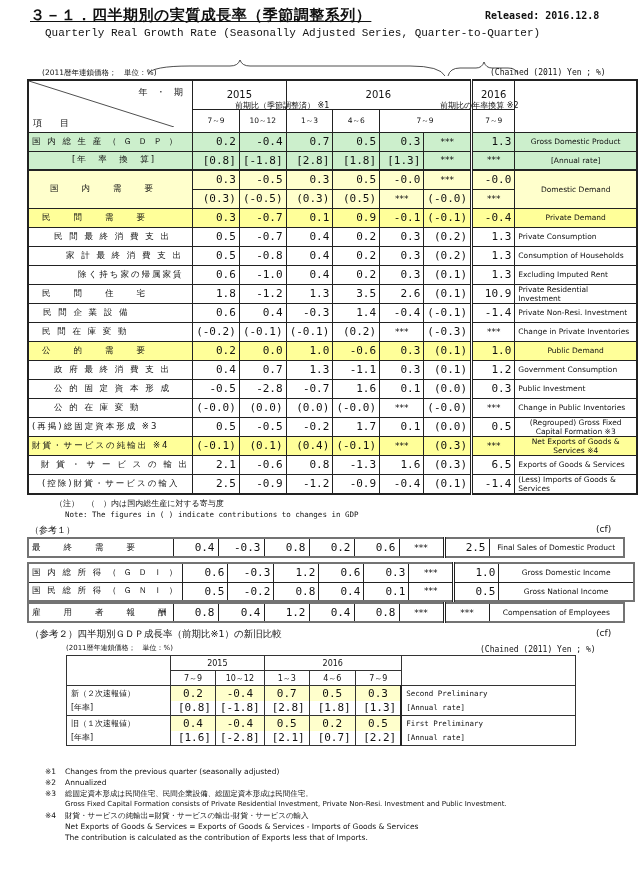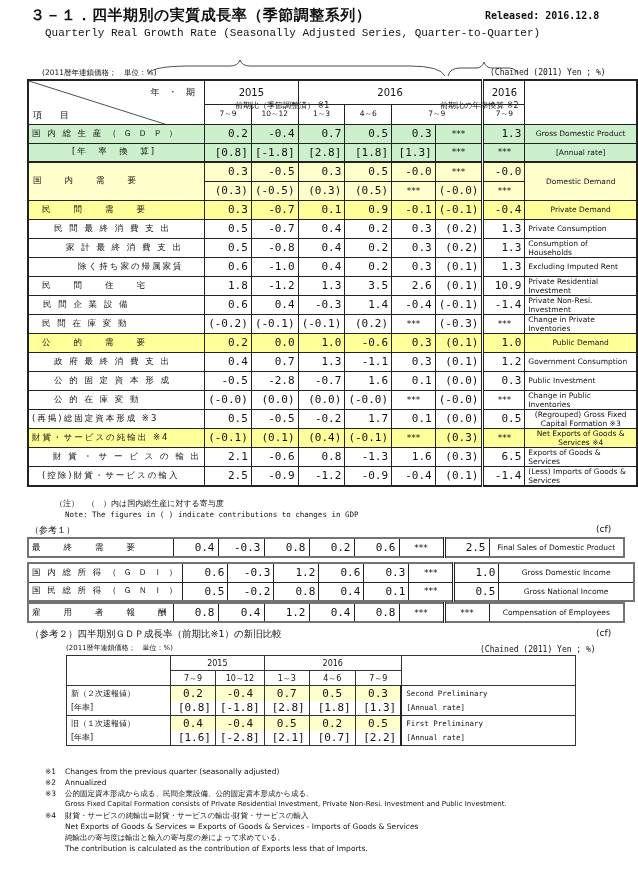--- a/index.html
+++ b/index.html
@@ -1,18 +1,18 @@
 <!DOCTYPE html>
 <html><head>
 <meta charset="utf-8">
 <style>
   * { box-sizing: border-box; }
   body { margin: 0; width: 638px; height: 869px; background: #fff; font-family: "DejaVu Sans", sans-serif; color: #111; position: relative; overflow: hidden; }
   .abs { position: absolute; }
-  .title { left: 30px; top: 6px; font-size: 15px; font-weight: bold; letter-spacing: 0.5px; }
+  .title { left: 30px; top: 6px; font-size: 15px; font-weight: bold; letter-spacing: 0.5px; text-decoration: underline; }
   .released { left: 485px; top: 10px; font-size: 10px; font-weight: bold; font-family: "DejaVu Sans Mono", monospace; }
   .subtitle { left: 45px; top: 27px; font-size: 11px; font-family: Liberation Mono, monospace; }
   .brace-lbl { font-size: 8px; top: 52px; margin-top: 48px; }
   .unit-l { left: 42px; top: 68px; font-size: 7.5px; }
   .unit-r { left: 490px; top: 68px; font-size: 8px; font-family: "DejaVu Sans Mono", monospace; }
   svg.brace { position: absolute; left: 0; top: 60px; }
 
   table.main { position: absolute; left: 27px; top: 79px; border-collapse: collapse; table-layout: fixed; font-size: 9px; }
   table.main td { border: 1px solid #222; padding: 0 3px; height: 19px; white-space: nowrap; overflow: hidden; }
   .num { text-align: right; font-size: 11px; font-family: "DejaVu Sans Mono", monospace; }
@@ -59,21 +59,21 @@
       <col style="width:46px">
       <col style="width:45px">
       <col style="width:45px">
       <col style="width:45px">
       <col style="width:45px">
       <col style="width:45px">
       <col style="width:135px">
   </colgroup>
   <tbody>
       <tr style="height:24px">
-    <td rowspan="2" style="position:relative; padding:0; height:44px;">
+    <td rowspan="2" style="position:relative; padding:0; height:52px;">
       <svg width="145" height="46" style="position:absolute;left:0;top:0">
             <line x1="0" y1="0" x2="145" y2="46" stroke="#222" stroke-width="0.8"></line>
           </svg>
       <span style="position:absolute; right:6px; top:5px; font-size:9px; letter-spacing:3px;">年 ・ 期</span>
       <span style="position:absolute; left:4px; bottom:2px; font-size:9px;">項　　目</span>
     </td>
     <td colspan="2" class="hdr">2015</td>
     <td colspan="4" class="hdr">2016</td>
     <td class="hdr thick-l">2016</td>
     <td rowspan="2"></td>
@@ -104,21 +104,21 @@
         <td class="num g thick-b">[0.8]</td>
         <td class="num g thick-b">[-1.8]</td>
         <td class="num g thick-b">[2.8]</td>
         <td class="num g thick-b">[1.8]</td>
         <td class="num g thick-b">[1.3]</td>
         <td class="star g thick-b">***</td>
         <td class="star g thick-l thick-b">***</td>
         <td class="en g enc thick-b">[Annual rate]</td>
       </tr>
       <tr>
-        <td class="lbl y1" style="padding-left:4px;margin-left:32px;" rowspan="2">国　　内　　需　　要</td>
+        <td class="lbl y1" style="padding-left:21px;margin-left:32px;" rowspan="2">国　　内　　需　　要</td>
         <td class="num y1">0.3</td>
         <td class="num y1">-0.5</td>
         <td class="num y1">0.3</td>
         <td class="num y1">0.5</td>
         <td class="num y1">-0.0</td>
         <td class="star y1">***</td>
         <td class="num y1 thick-l">-0.0</td>
         <td class="en y1 enc" rowspan="2">Domestic Demand</td>
       </tr>
       <tr>
@@ -267,21 +267,21 @@
         <td class="num y2">(-0.1)</td>
         <td class="num y2">(0.1)</td>
         <td class="num y2">(0.4)</td>
         <td class="num y2">(-0.1)</td>
         <td class="star y2">***</td>
         <td class="num y2">(0.3)</td>
         <td class="star y2 thick-l">***</td>
         <td class="en y2 enc">Net Exports of Goods &amp; Services ※4</td>
       </tr>
       <tr>
-        <td class="lbl w" style="padding-left:24px;">財 貨 ・ サ ー ビ ス の 輸 出</td>
+        <td class="lbl w" style="padding-left:12px;">財 貨 ・ サ ー ビ ス の 輸 出</td>
         <td class="num w">2.1</td>
         <td class="num w">-0.6</td>
         <td class="num w">0.8</td>
         <td class="num w">-1.3</td>
         <td class="num w">1.6</td>
         <td class="num w">(0.3)</td>
         <td class="num w thick-l">6.5</td>
         <td class="en w">Exports of Goods &amp; Services</td>
       </tr>
       <tr>
@@ -467,35 +467,31 @@
     <div class="fn" style="display:flex;">
       <span style="width:20px; flex:none;">※1</span>
       <span>Changes from the previous quarter (seasonally adjusted)</span>
     </div>
     <div class="fn" style="display:flex;">
       <span style="width:20px; flex:none;">※2</span>
       <span>Annualized</span>
     </div>
     <div class="fn" style="display:flex;">
       <span style="width:20px; flex:none;">※3</span>
-      <span>公的固定資本形成から成る、民間企業設備、公的固定資本形成から成る。</span>
+      <span>総固定資本形成は民間住宅、民間企業設備、総固定資本形成は民間住宅。</span>
     </div>
     <div class="fn" style="display:flex;">
       <span style="width:20px; flex:none;"></span>
       <span style="font-size:7px;">Gross Fixed Capital Formation consists of Private Residential Investment, Private Non-Resi. Investment and Public Investment.</span>
     </div>
     <div class="fn" style="display:flex;">
       <span style="width:20px; flex:none;">※4</span>
       <span>財貨・サービスの純輸出=財貨・サービスの輸出-財貨・サービスの輸入</span>
     </div>
     <div class="fn" style="display:flex;">
       <span style="width:20px; flex:none;"></span>
       <span>Net Exports of Goods &amp; Services = Exports of Goods &amp; Services - Imports of Goods &amp; Services</span>
     </div>
     <div class="fn" style="display:flex;">
       <span style="width:20px; flex:none;"></span>
-      <span>純輸出の寄与度は輸出と輸入の寄与度の差によって求めている。</span>
-    </div>
-    <div class="fn" style="display:flex;">
-      <span style="width:20px; flex:none;"></span>
       <span>The contribution is calculated as the contribution of Exports less that of Imports.</span>
     </div>
   </div>
 
 </body></html>

